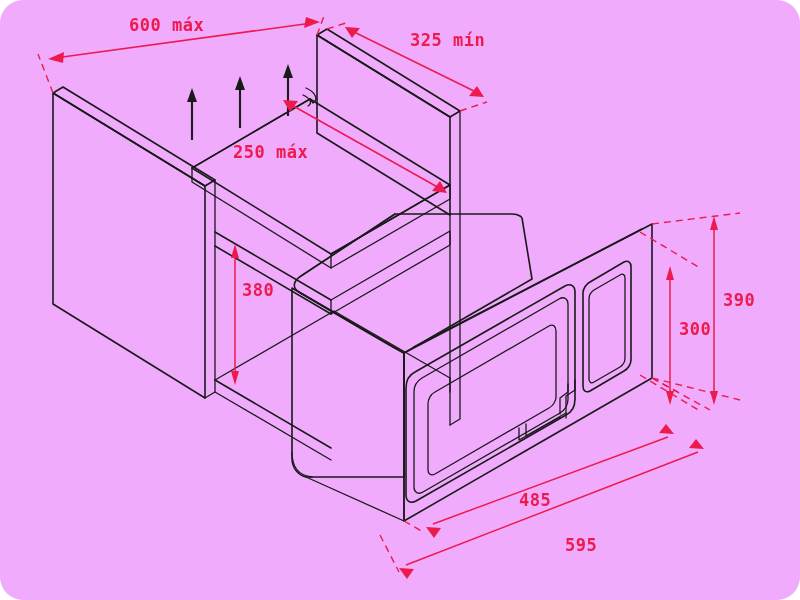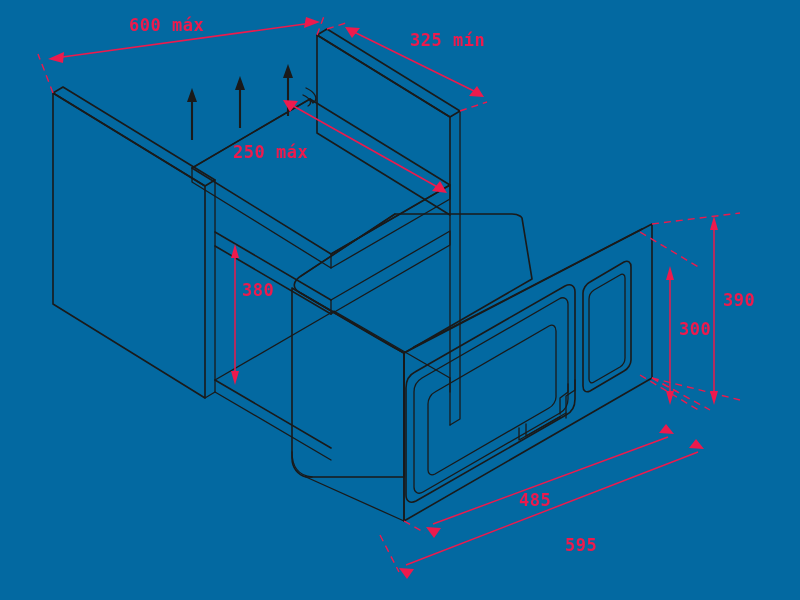--- a/index.html
+++ b/index.html
@@ -11,21 +11,22 @@
   body {
     width: 800px;
     height: 600px;
     overflow: hidden;
     font-family: "DejaVu Sans Mono", "Liberation Mono", monospace;
   }
   #diagram-root {
     position: relative;
     width: 800px;
     height: 600px;
-    background: #0369a1;
+    background: #f0abfc;
+    border-radius: 23px;
   }
   svg#installation-drawing {
     display: block;
     width: 800px;
     height: 600px;
   }
   .outline {
     fill: none;
     stroke: #1a1a1a;
     stroke-width: 1.6;

